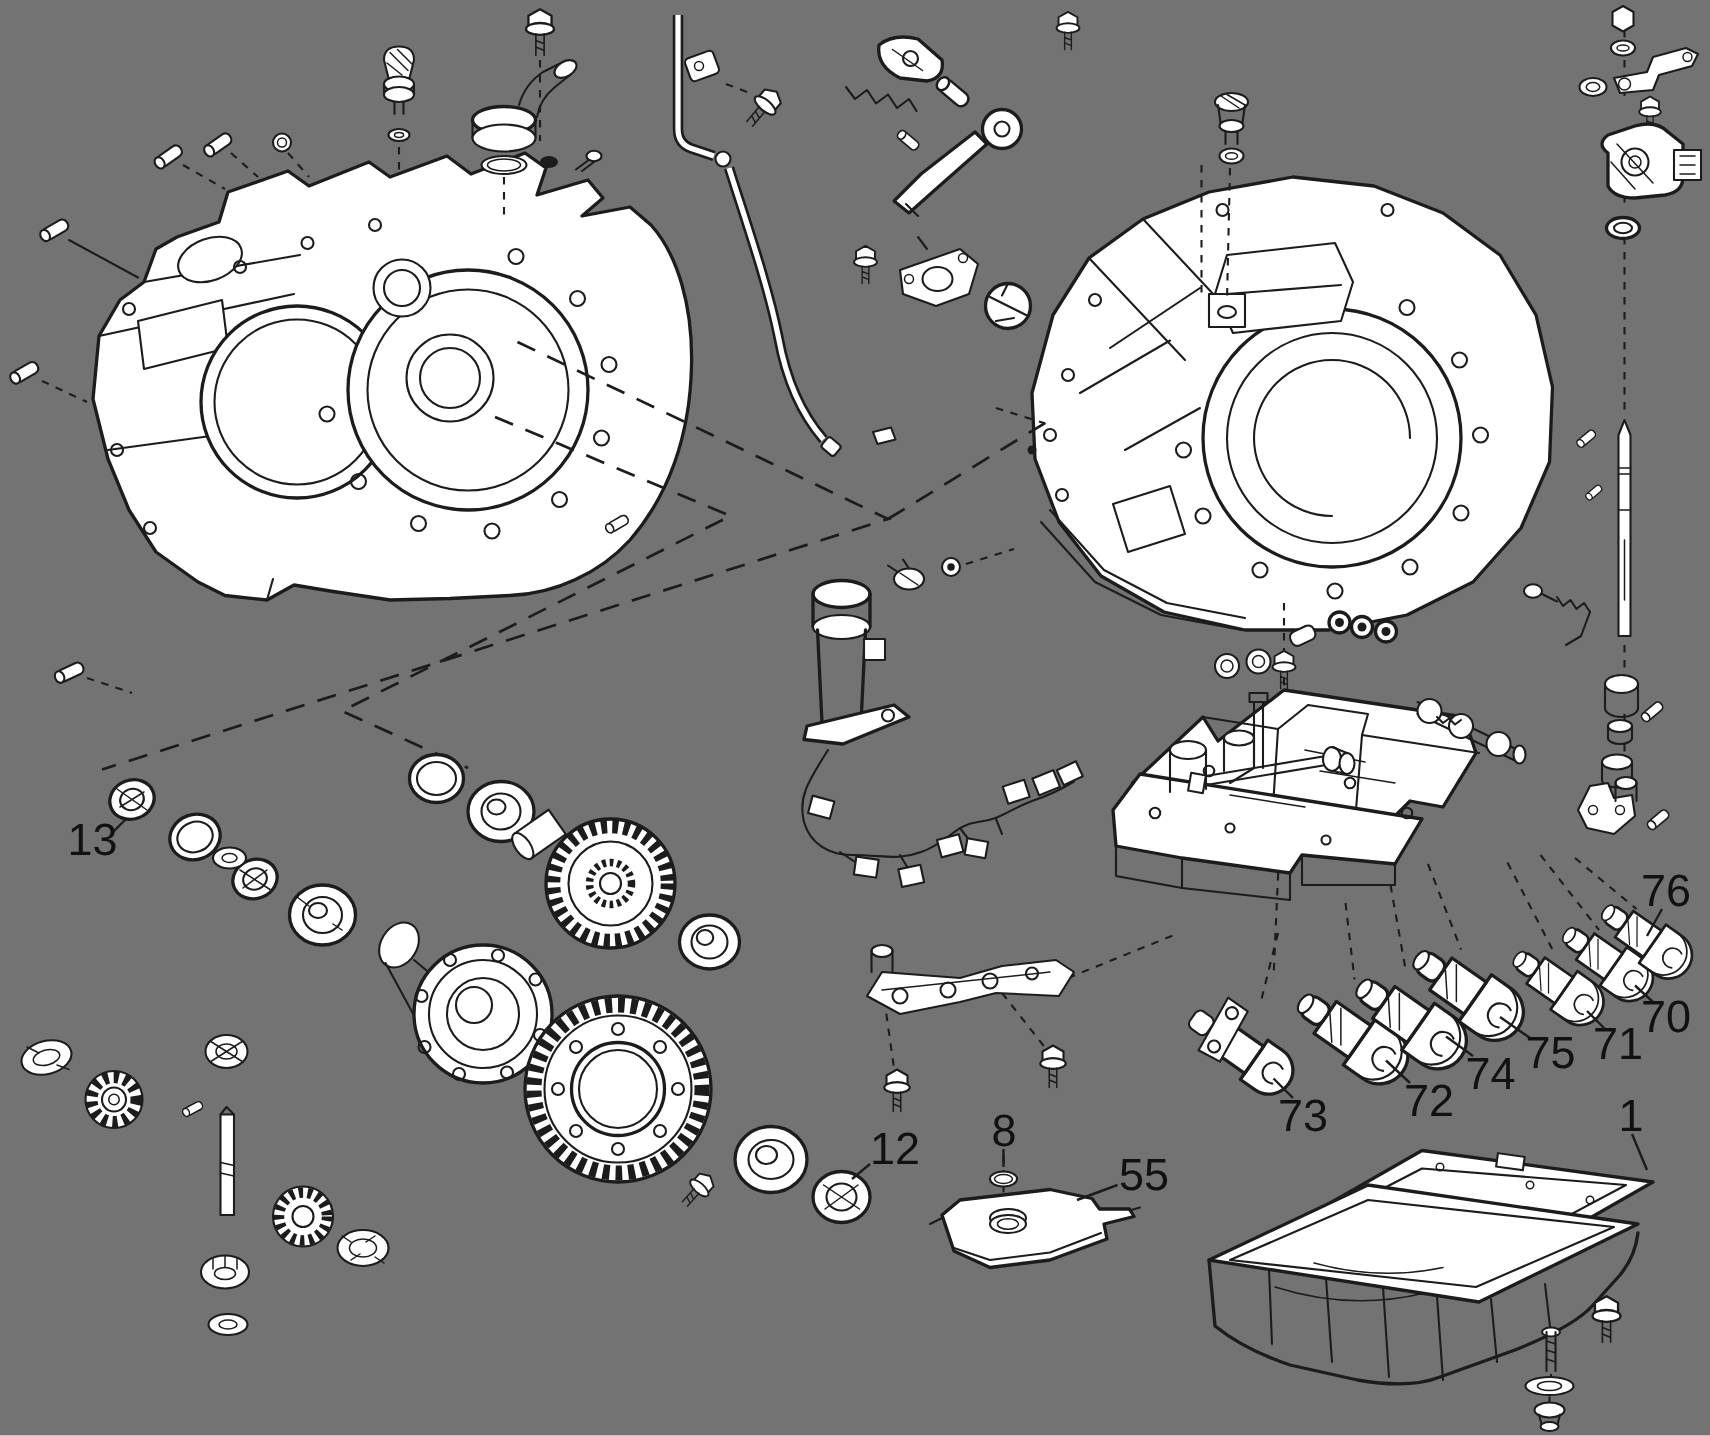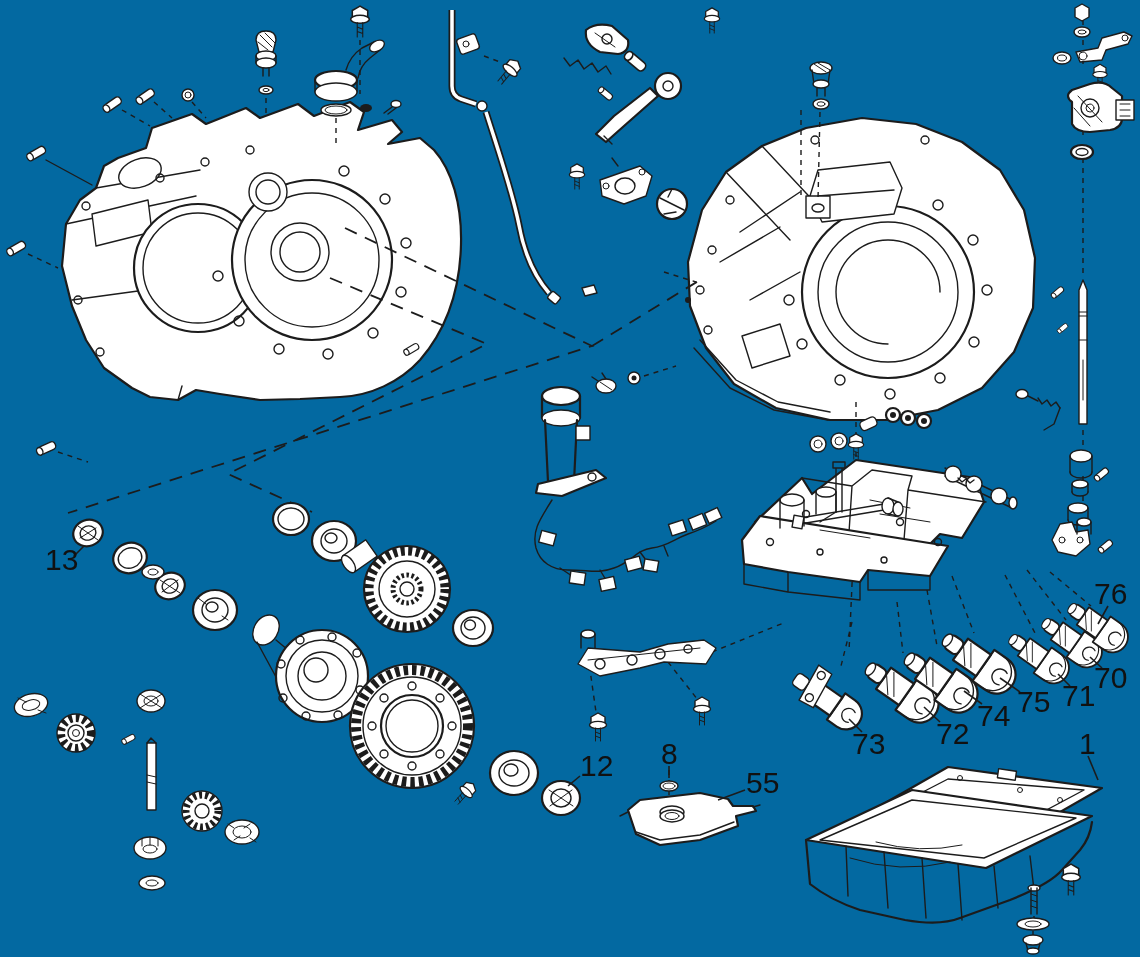--- a/index.html
+++ b/index.html
@@ -1,16 +1,16 @@
 <!DOCTYPE html>
 <html><head>
 <meta charset="utf-8">
 <style>
   html,body{margin:0;padding:0;background:#fff;}
-  #stage{position:relative;width:1140px;height:957px;background:#0369a1;overflow:hidden;
+  #stage{position:relative;width:1140px;height:957px;background:#737373;overflow:hidden;
          font-family:"Liberation Sans", sans-serif;}
   svg{display:block;}
   .s2{stroke:#1c1c1c;stroke-width:2.2;fill:none;stroke-linejoin:round;stroke-linecap:round;}
   .s1{stroke:#1c1c1c;stroke-width:1.4;fill:none;stroke-linejoin:round;stroke-linecap:round;}
   .s0{stroke:#1c1c1c;stroke-width:1;fill:none;stroke-linejoin:round;stroke-linecap:round;}
   .wf{fill:#ffffff;}
   .bk{fill:#1c1c1c;}
   .dA{stroke:#1c1c1c;stroke-width:1.8;fill:none;stroke-dasharray:13 9;}
   .dB{stroke:#1c1c1c;stroke-width:1.4;fill:none;stroke-dasharray:5 5;}
   .teeth{stroke:#1c1c1c;fill:none;}

